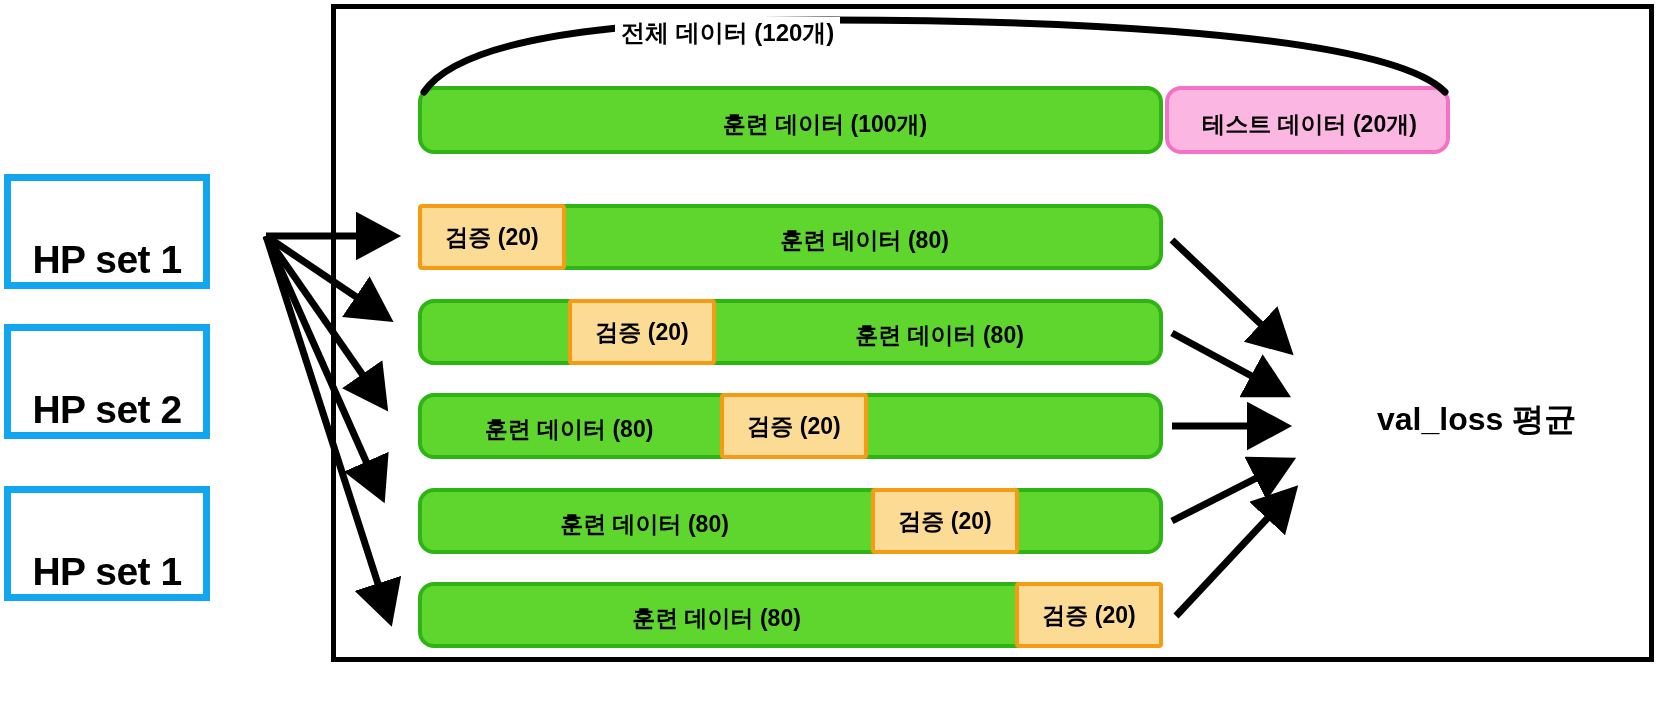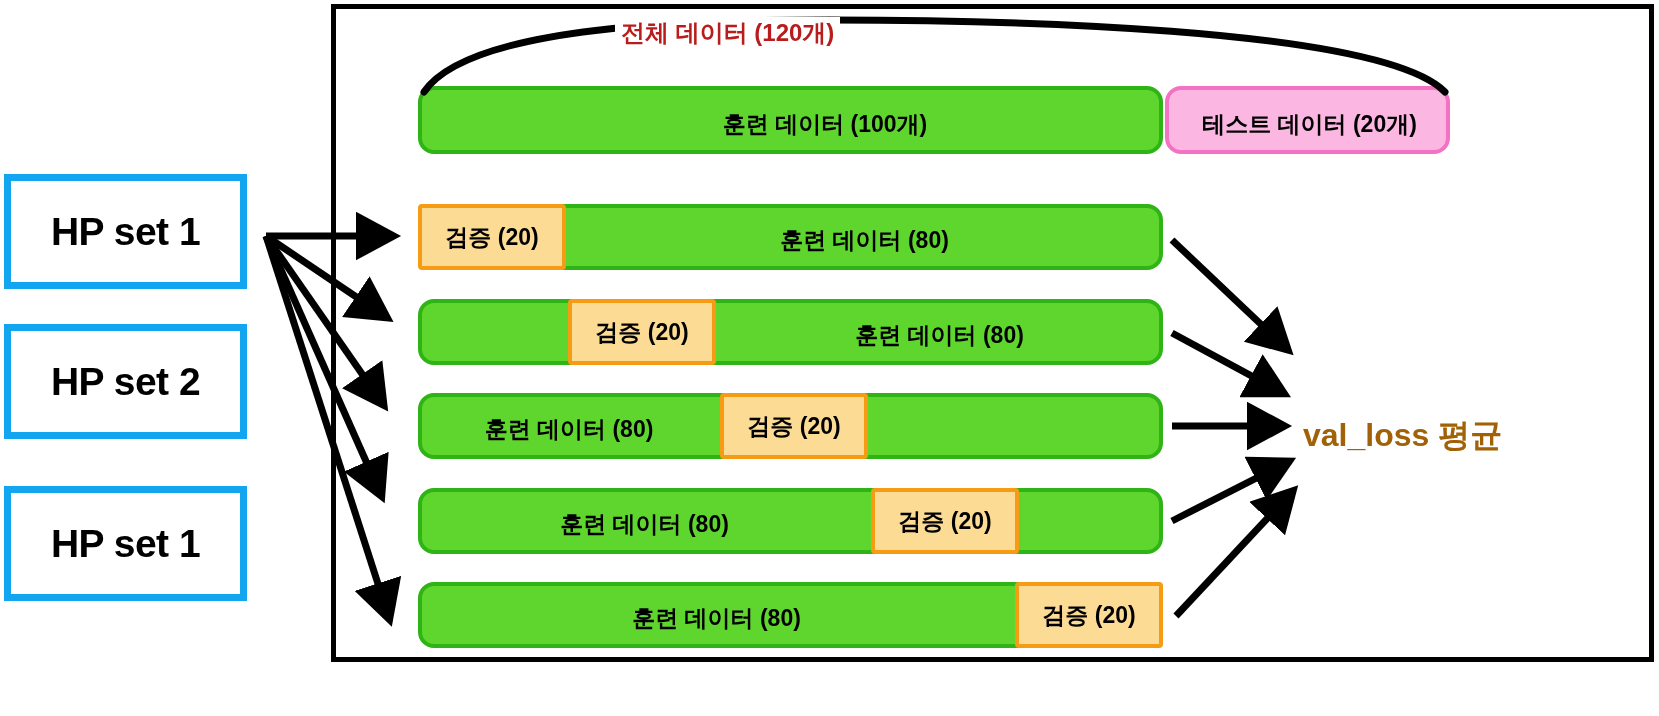--- a/index.html
+++ b/index.html
@@ -15,27 +15,27 @@
     width: 1659px;
     height: 716px;
     overflow: hidden;
     background: #ffffff;
   }
 
   
   .hp-box {
     position: absolute;
     left: 4px;
-    width: 243px;
+    width: 206px;
     height: 115px;
     box-sizing: border-box;
     border: 7px solid #12A6F0;
     background: #ffffff;
     display: flex;
-    align-items: center;
+    align-items: flex-end;
     justify-content: center;
   }
   .hp-label {
     font-size: 39px;
     font-weight: bold;
     color: #000000;
     letter-spacing: -0.5px;
     white-space: nowrap;
   }
   #hp1 { top: 174px; }
@@ -100,37 +100,36 @@
     white-space: nowrap;
   }
 
   
   #total-label {
     position: absolute;
     left: 615px;
     top: 17px;
     font-size: 24px;
     font-weight: bold;
-    color: #b91c1c;
+    color: #000000;
     background: #ffffff;
     padding: 0 6px;
     white-space: nowrap;
     z-index: 6;
   }
 
   
   #valloss {
     position: absolute;
-    left: 1303px;
+    left: 1377px;
     top: 398px;
     font-size: 32px;
     font-weight: bold;
-    color: #a16207;
-    white-space: nowrap;
-    margin-top: 16px;
+    color: #000000;
+    white-space: nowrap;
   }
 
   
   #overlay {
     position: absolute;
     left: 0; top: 0;
     width: 1659px;
     height: 716px;
     pointer-events: none;
     z-index: 4;

